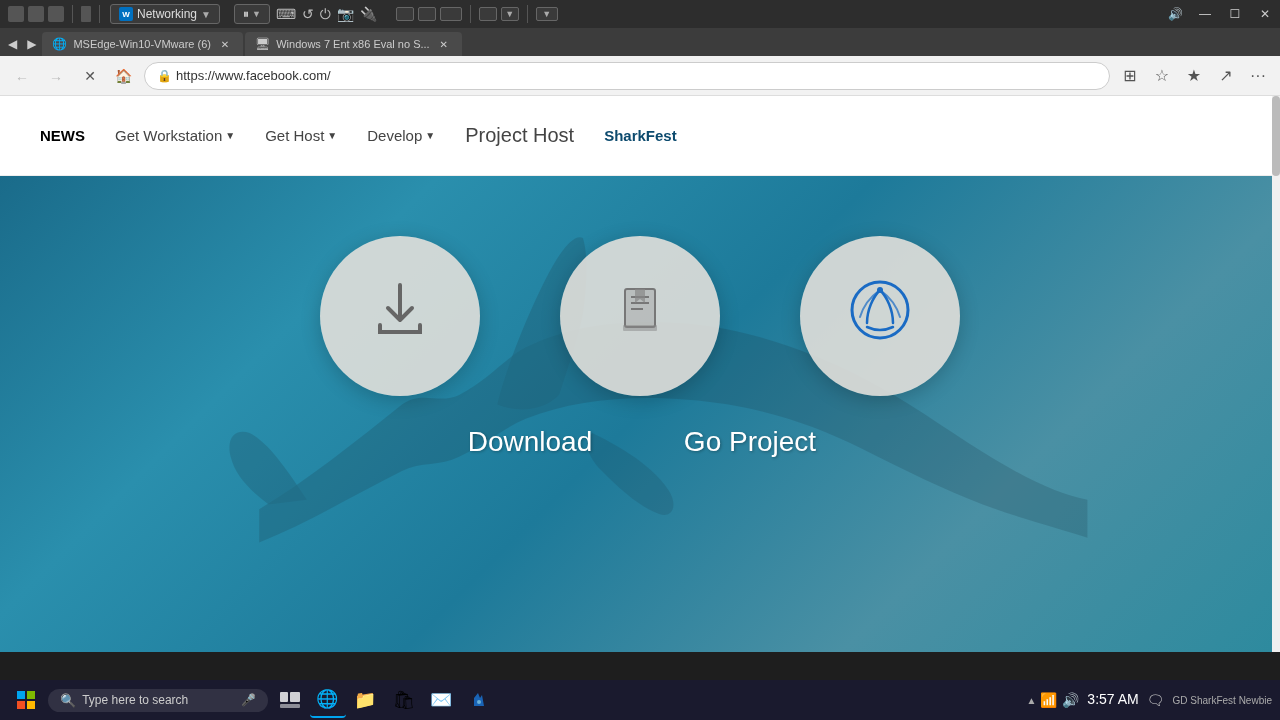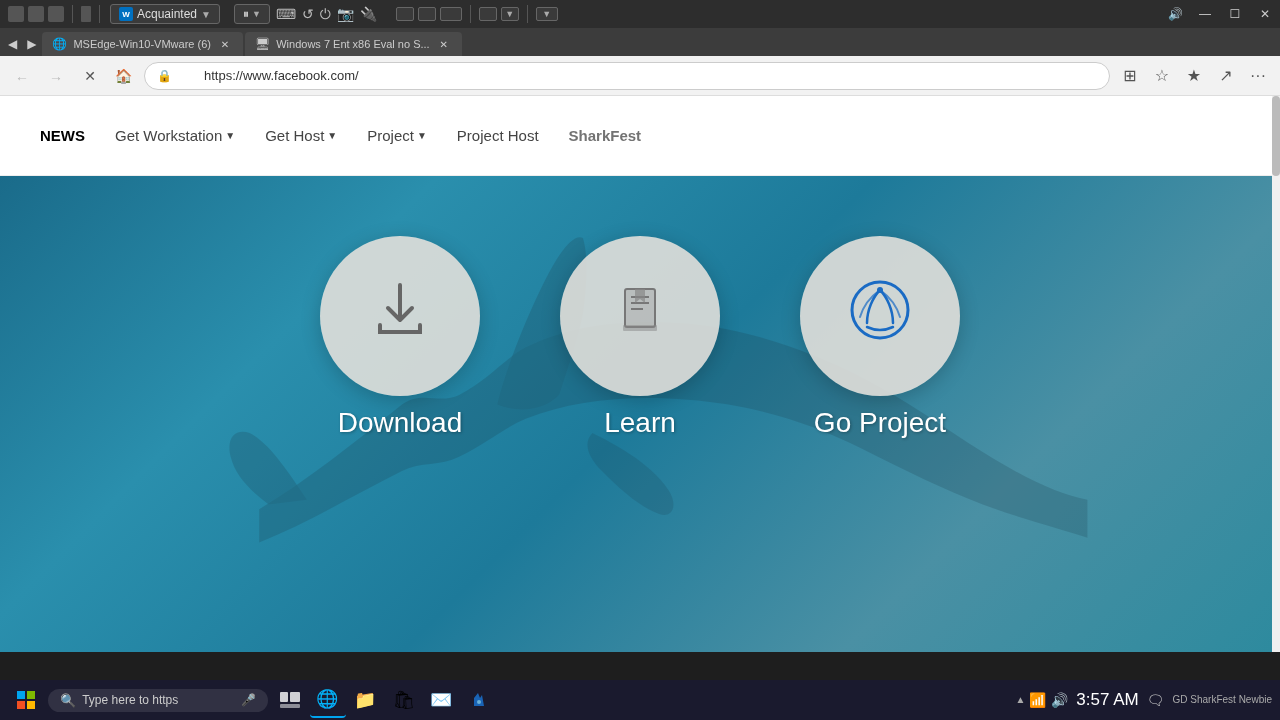--- a/index.html
+++ b/index.html
@@ -55,21 +55,21 @@
       gap: 6px;
       border-bottom: 1px solid #ddd;
     }
     .nav-btn { width: 28px; height: 28px; display: flex; align-items: center; justify-content: center; border-radius: 50%; cursor: pointer; color: #666; font-size: 14px; }
     .nav-btn.disabled { color: #bbb; cursor: default; }
     .address-bar {
       flex: 1; height: 28px; background: #fff; border: 1px solid #ccc; border-radius: 14px;
       display: flex; align-items: center; padding: 0 12px; font-size: 13px; color: #333;
       cursor: text;
     }
-    .address-bar-url { flex: 1; font-size: 13px; color: #333; margin-left: 28px; }
+    .address-bar-url { flex: 1; font-size: 13px; color: #333; }
     .browser-actions { display: flex; gap: 4px; align-items: center; }
     .browser-action-btn { width: 28px; height: 28px; display: flex; align-items: center; justify-content: center; border-radius: 50%; cursor: pointer; color: #666; font-size: 14px; }
 
     
     .browser-content {
       width: 100%;
       height: calc(720px - 28px - 28px - 28px - 40px - 40px);
       overflow: hidden;
       position: relative;
     }
@@ -133,22 +133,22 @@
       justify-content: center;
       cursor: pointer;
       box-shadow: 0 4px 20px rgba(0,0,0,0.2);
     }
 
     .circle-icon { font-size: 52px; color: #666; }
     .circle-icon.blue-icon { color: #1a6bc4; }
 
     .hero-labels {
       display: flex;
-      gap: 80px;
-      margin-top: 11px;
+      gap: 60px;
+      margin-top: 30px;
       position: relative;
       z-index: 2;
     }
     .hero-label {
       width: 160px;
       text-align: center;
       color: #fff;
       font-size: 28px;
       font-weight: 400;
       text-shadow: 1px 1px 3px rgba(0,0,0,0.3);
@@ -208,21 +208,21 @@
     <div class="vm-icon" style="background:#555;"></div>
     <div class="vm-icon" style="background:#555;"></div>
     <div class="vm-sep"></div>
     <div class="vm-icon" style="background:#555; width:10px; border-radius:1px;"></div>
     <div class="vm-sep"></div>
   </div>
   <div class="workstation-btn">
     <div class="ws-logo" style="background:#0070c0; width:14px; height:14px; border-radius:2px; display:flex; align-items:center; justify-content:center;">
       <span style="color:#fff; font-size:8px; font-weight:bold;">W</span>
     </div>
-    <span>Acquainted</span>
+    <span>Networking</span>
     <span style="color:#aaa; font-size:10px;">▼</span>
   </div>
 
   <div style="display:flex; gap:6px; align-items:center; margin-left:8px;">
     <div style="background:#3a3a3a; border:1px solid #666; border-radius:3px; padding:2px 8px; color:#ddd; font-size:12px; display:flex; align-items:center; gap:3px;">
       <span>⏸</span>
       <span style="font-size:9px; color:#aaa;">▼</span>
     </div>
     <div style="color:#bbb; font-size:14px; cursor:pointer;">⌨</div>
     <div style="color:#bbb; font-size:14px; cursor:pointer;">↺</div>
@@ -303,25 +303,25 @@
         <a href="#" class="active">NEWS</a>
         <div class="ws-nav-dropdown">
           <span>Get Workstation</span>
           <span style="font-size:10px;">▼</span>
         </div>
         <div class="ws-nav-dropdown">
           <span>Get Host</span>
           <span style="font-size:10px;">▼</span>
         </div>
         <div class="ws-nav-dropdown">
-          <span>Project</span>
+          <span>Develop</span>
           <span style="font-size:10px;">▼</span>
         </div>
-        <a href="#" style="color:#444; text-decoration:none; font-size:15px;">Project Host</a>
-        <a href="#" style="color:#737373; font-weight:600; text-decoration:none; font-size:15px;">SharkFest</a>
+        <a href="#" style="color:#444; text-decoration:none; font-size:20px;">Project Host</a>
+        <a href="#" style="color:#0c4a6e; font-weight:600; text-decoration:none; font-size:15px;">SharkFest</a>
       </nav>
     </div>
 
     <div class="ws-hero">
 
       <div class="shark-bg">
         <svg viewBox="0 0 1000 500" xmlns="http://www.w3.org/2000/svg" style="width:100%; height:100%;">
 
           <path d="M100,350 C150,320 200,280 250,240 C270,225 290,240 310,230 C340,215 360,190 380,180
                    C430,155 490,150 550,155 C620,162 680,185 730,210 C780,235 820,265 860,290
@@ -381,21 +381,20 @@
               <circle cx="35" cy="15" r="3" fill="#1a6bc4"></circle>
 
               <path d="M22,52 Q35,58 48,52" stroke="#1a6bc4" stroke-width="2.5" fill="none" stroke-linecap="round"></path>
             </svg>
           </div>
         </div>
       </div>
 
       <div class="hero-labels">
         <div class="hero-label">Download</div>
-        <div class="hero-label">Learn</div>
         <div class="hero-label">Go Project</div>
       </div>
     </div>
 
     <div class="scrollbar">
       <div class="scrollbar-thumb"></div>
     </div>
   </div>
 </div>
 
@@ -404,21 +403,21 @@
     <svg width="20" height="20" viewBox="0 0 20 20" xmlns="http://www.w3.org/2000/svg">
       <rect x="1" y="1" width="8" height="8" fill="#00a4ef"></rect>
       <rect x="11" y="1" width="8" height="8" fill="#7fba00"></rect>
       <rect x="1" y="11" width="8" height="8" fill="#f25022"></rect>
       <rect x="11" y="11" width="8" height="8" fill="#ffb900"></rect>
     </svg>
   </div>
 
   <div class="taskbar-search">
     <span style="color:#ccc; font-size:13px;">🔍</span>
-    <span class="taskbar-search-text">Type here to https</span>
+    <span class="taskbar-search-text">Type here to search</span>
     <span class="taskbar-search-mic">🎤</span>
   </div>
 
   <div class="taskbar-apps">
 
     <div class="taskbar-app">
       <svg width="20" height="16" viewBox="0 0 20 16" xmlns="http://www.w3.org/2000/svg">
         <rect x="0" y="0" width="8" height="10" rx="1" fill="#fff" opacity="0.8"></rect>
         <rect x="10" y="0" width="10" height="10" rx="1" fill="#fff" opacity="0.8"></rect>
         <rect x="0" y="12" width="20" height="4" rx="1" fill="#fff" opacity="0.5"></rect>
@@ -449,18 +448,18 @@
     </div>
   </div>
 
   <div class="taskbar-right">
     <div class="taskbar-sys">
       <span style="font-size:10px; color:#aaa;">▲</span>
       <span style="font-size:14px; color:#ccc;">📶</span>
       <span style="font-size:14px; color:#ccc;">🔊</span>
     </div>
     <div class="taskbar-time">
-      <div style="color:#fff; font-size:17px;">3:57 AM</div>
+      <div style="color:#fff; font-size:14px;">3:57 AM</div>
     </div>
     <div style="font-size:14px; color:#ccc;">🗨</div>
     <span style="font-size:10px; color:#aaa;">GD SharkFest Newbie</span>
   </div>
 </div>
 
 </body></html>

